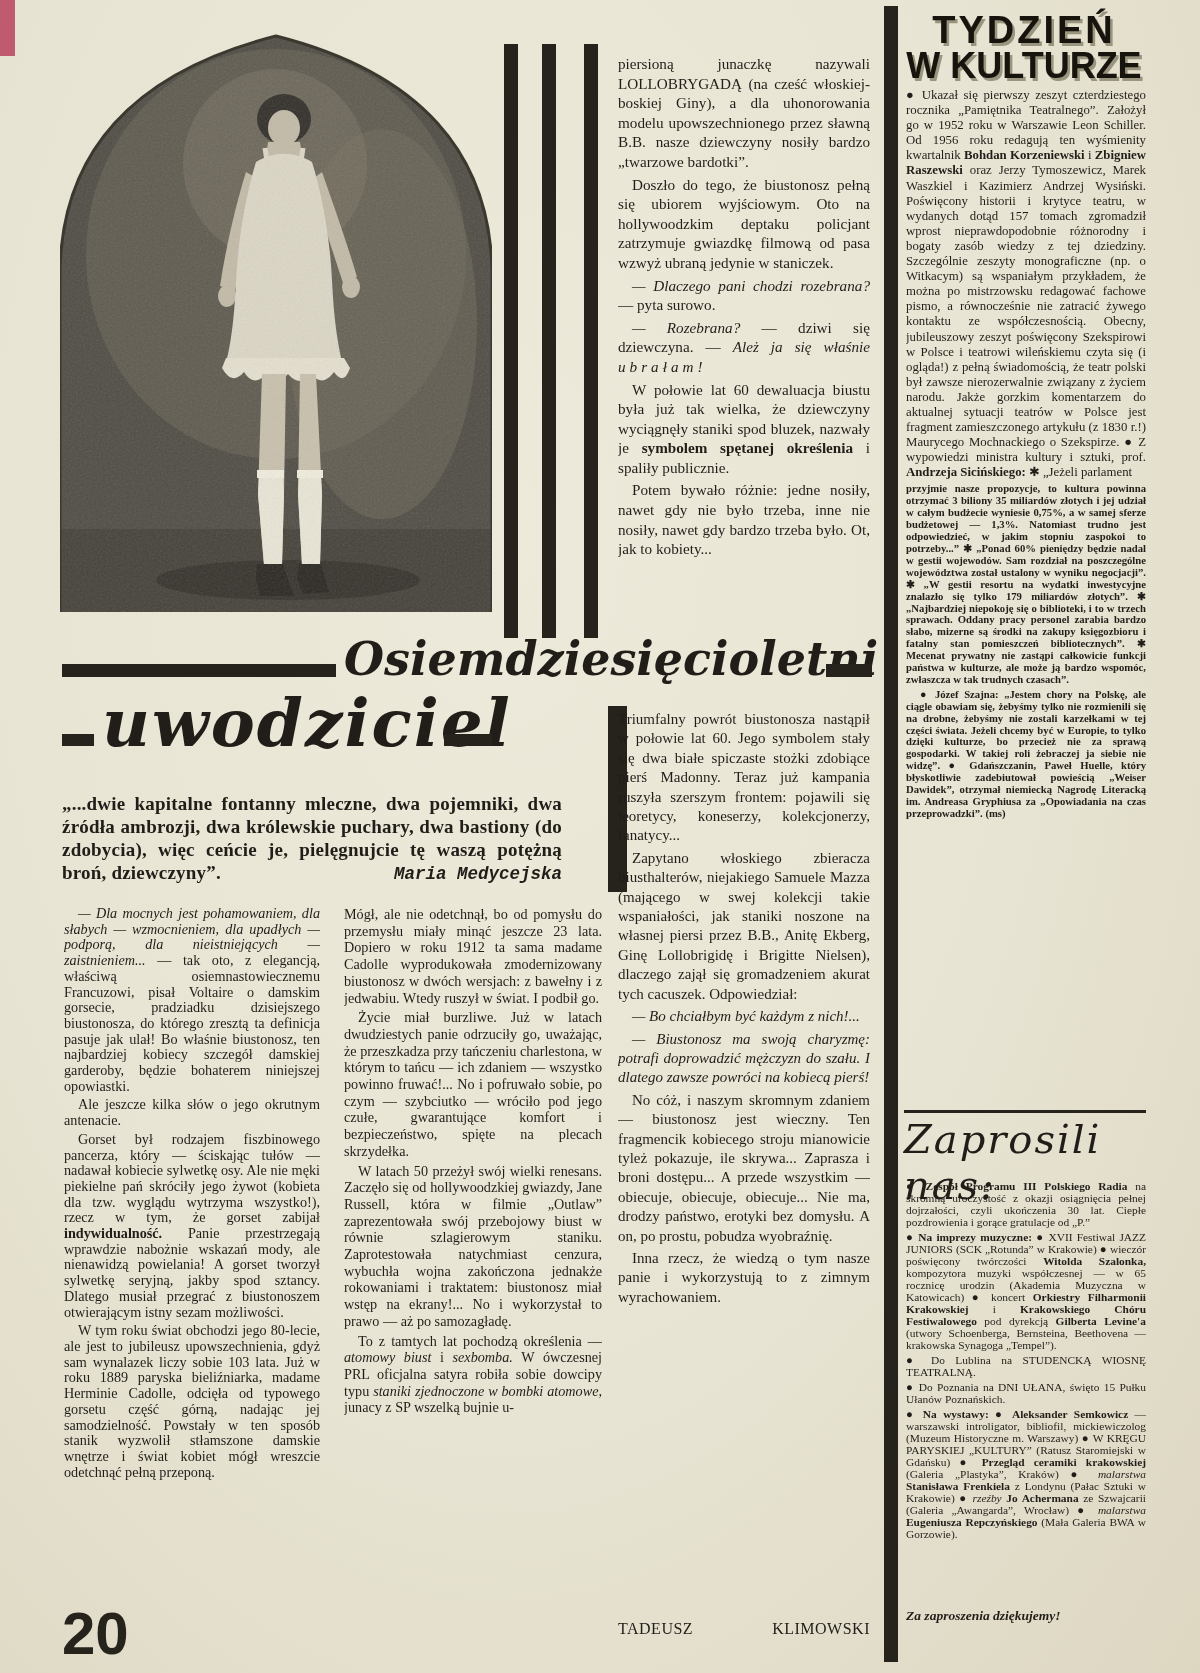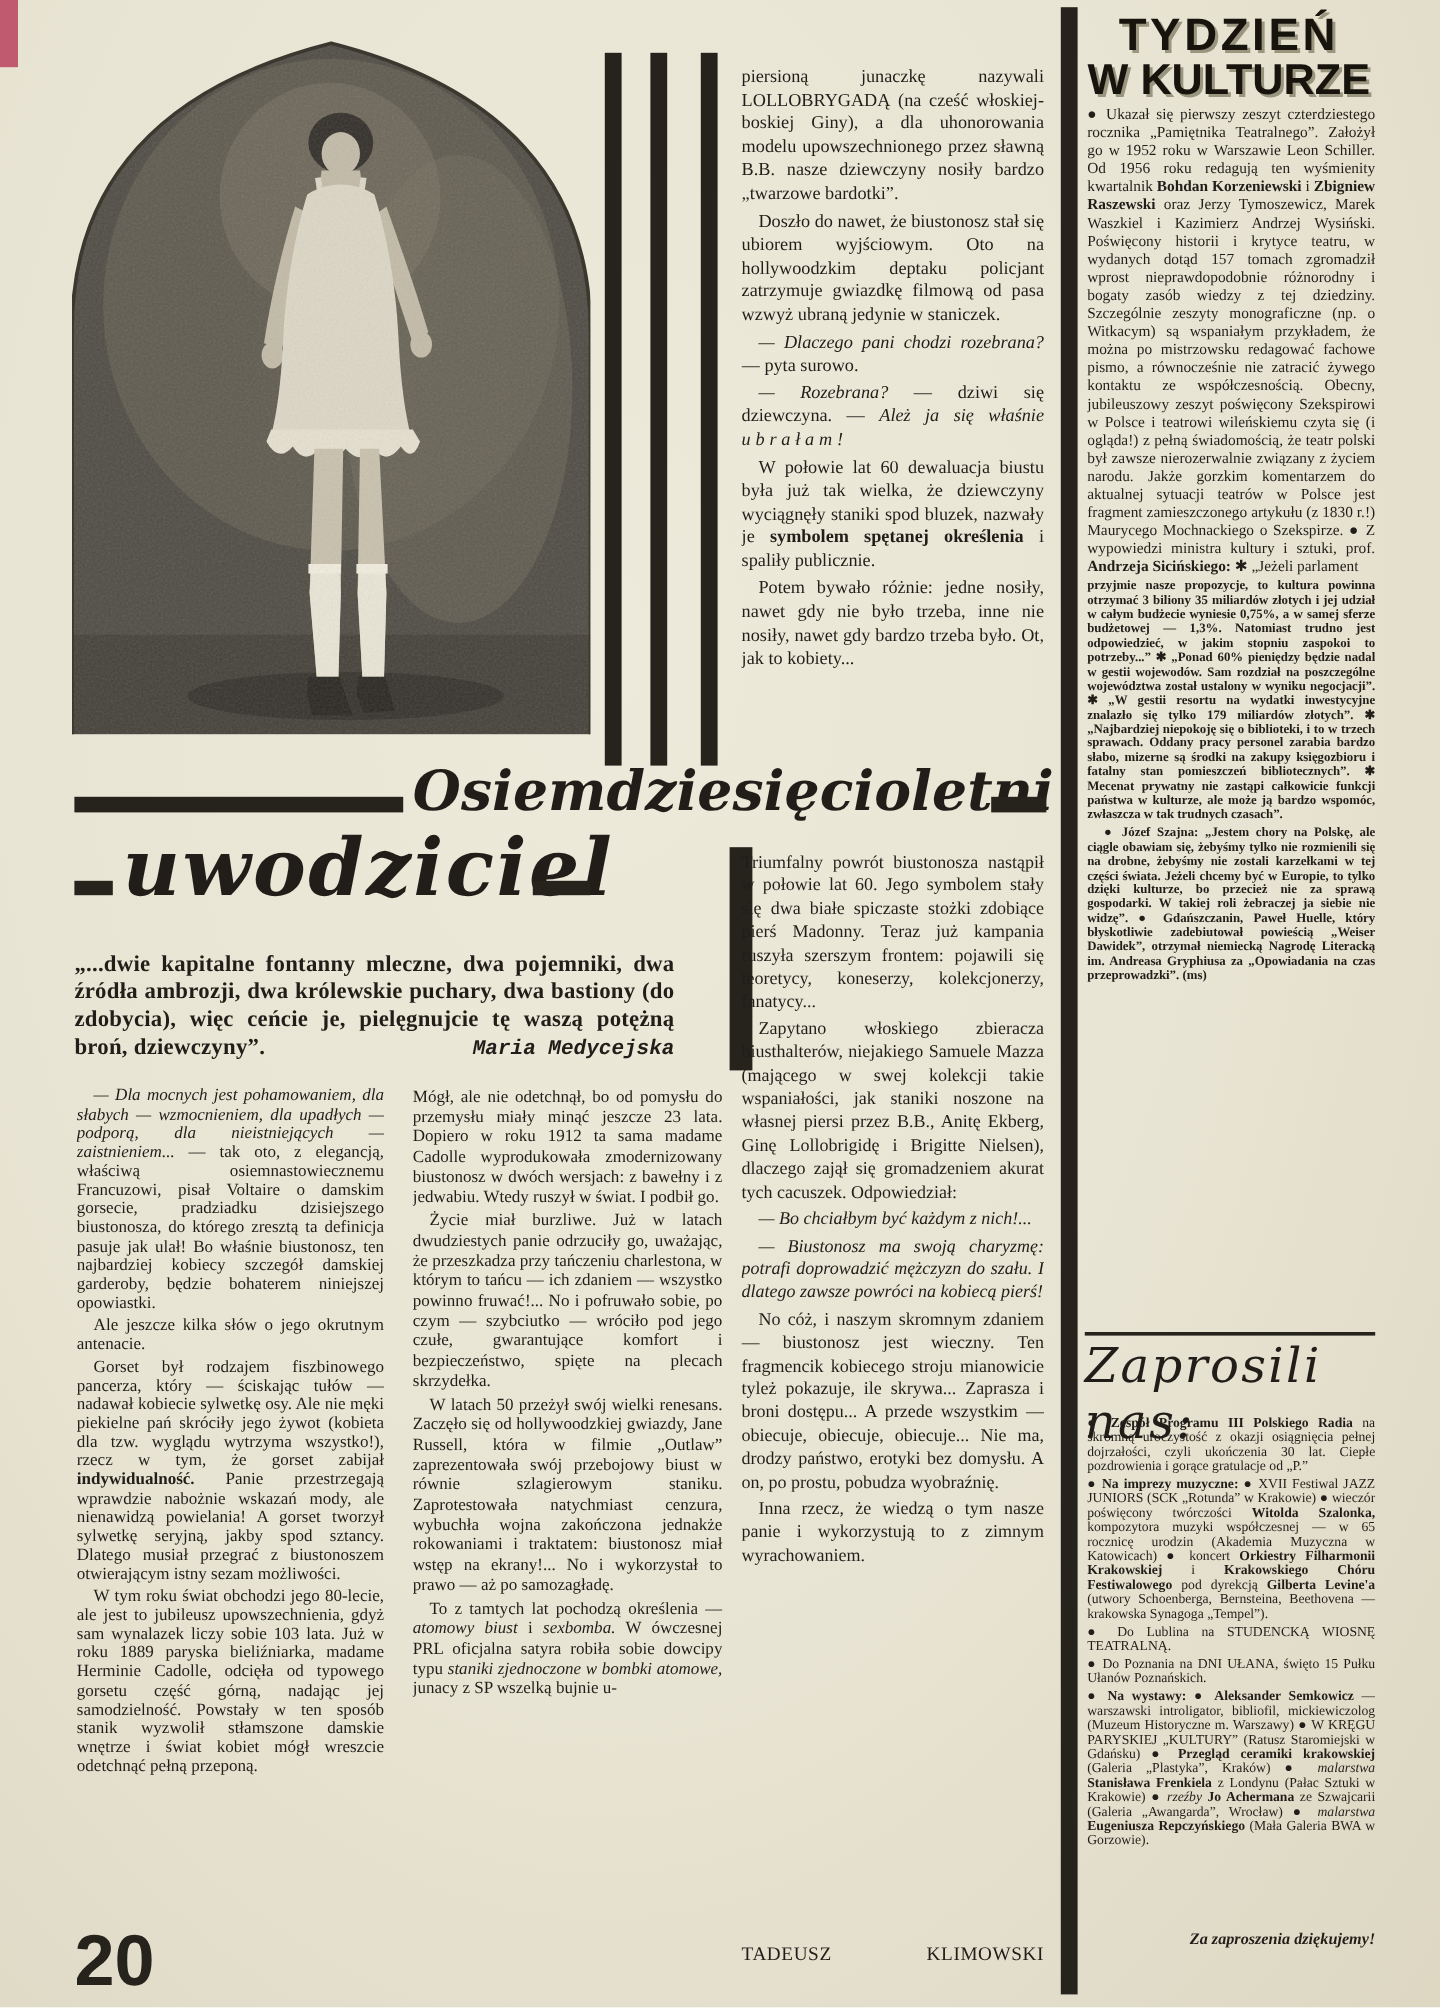--- a/index.html
+++ b/index.html
@@ -34,21 +34,21 @@
     text-align:justify;text-align-last:justify;letter-spacing:.5px;margin-top:20px;}
   .masthead{left:898px;top:12px;width:252px;text-align:center;
     font-family:"Liberation Sans",sans-serif;font-weight:700;color:#17130d;}
   .masthead .m1{font-size:38px;line-height:36px;letter-spacing:3px;text-shadow:2.5px 2.5px 0 #9a957e;}
   .masthead .m2{font-size:36px;line-height:36px;letter-spacing:0px;text-shadow:2.5px 2.5px 0 #9a957e;}
   .cmain{left:906px;top:88px;width:240px;height:1018px;font-size:12.8px;line-height:15.1px;overflow:hidden;}
   .cmain p.sm{font-size:10.7px;line-height:11.9px;font-weight:700;}
   .invh{left:904px;top:1116px;width:242px;font-family:"DejaVu Serif",serif;
     font-style:italic;font-size:40px;letter-spacing:2px;}
   .inv{left:906px;top:1180px;width:240px;height:424px;font-size:11.4px;line-height:12px;overflow:hidden;}
-  .invfoot{left:906px;top:1608px;width:240px;text-align:right;
+  .invfoot{left:906px;top:1608px;width:240px;
     font-style:italic;font-weight:700;font-size:13.5px;}
   .pagenum{left:62px;top:1604px;font-family:"Liberation Sans",sans-serif;
     font-weight:700;font-size:60px;line-height:60px;color:#26221c;}
   .photo{left:60px;top:24px;width:432px;height:588px;}
   .artifact{left:0;top:0;width:15px;height:56px;background:#c05a6e;}
 </style>
 </head>
 <body>
 
 <div class="page">
@@ -97,21 +97,21 @@
       <path d="M0,588 L0,252 C0,128 74,48 216,12 C358,48 432,128 432,252 L432,588" fill="none" stroke="#3b382f" stroke-width="3"></path>
     </svg>
   </div>
 
   <div class="abs bar" style="left:504px;top:44px;width:14px;height:594px;"></div>
   <div class="abs bar" style="left:542px;top:44px;width:14px;height:594px;"></div>
   <div class="abs bar" style="left:584px;top:44px;width:14px;height:594px;"></div>
 
   <div class="abs rich coltop">
       <p class="ni"><span>piersioną junaczkę nazywali LOLLOBRYGADĄ (na cześć włoskiej-boskiej Giny), a dla uhonorowania modelu upowszechnionego przez sławną B.B. nasze dziewczyny nosiły bardzo „twarzowe bardotki”.</span></p>
-      <p><span>Doszło do nawet, że biustonosz stał się ubiorem wyjściowym. Oto na hollywoodzkim deptaku policjant zatrzymuje gwiazdkę filmową od pasa wzwyż ubraną jedynie w staniczek.</span></p>
+      <p><span>Doszło do tego, że biustonosz pełną się ubiorem wyjściowym. Oto na hollywoodzkim deptaku policjant zatrzymuje gwiazdkę filmową od pasa wzwyż ubraną jedynie w staniczek.</span></p>
       <p><span class="f-i">— Dlaczego pani chodzi rozebrana?</span><span> — pyta surowo.</span></p>
       <p><span class="f-i">— Rozebrana?</span><span> — dziwi się dziewczyna. — </span><span class="f-i">Ależ ja się właśnie </span><span class="f-i f-sp">ubrałam!</span></p>
       <p><span>W połowie lat 60 dewaluacja biustu była już tak wielka, że dziewczyny wyciągnęły staniki spod bluzek, nazwały je </span><span class="f-b">symbolem spętanej określenia</span><span> i spaliły publicznie.</span></p>
       <p><span>Potem bywało różnie: jedne nosiły, nawet gdy nie było trzeba, inne nie nosiły, nawet gdy bardzo trzeba było. Ot, jak to kobiety...</span></p>
     </div>
 
   <div class="abs bar" style="left:62px;top:664px;width:274px;height:13px;"></div>
   <div class="abs title1">Osiemdziesięcioletni</div>
   <div class="abs bar" style="left:826px;top:664px;width:46px;height:13px;"></div>
   <div class="abs bar" style="left:62px;top:734px;width:32px;height:12px;"></div>

